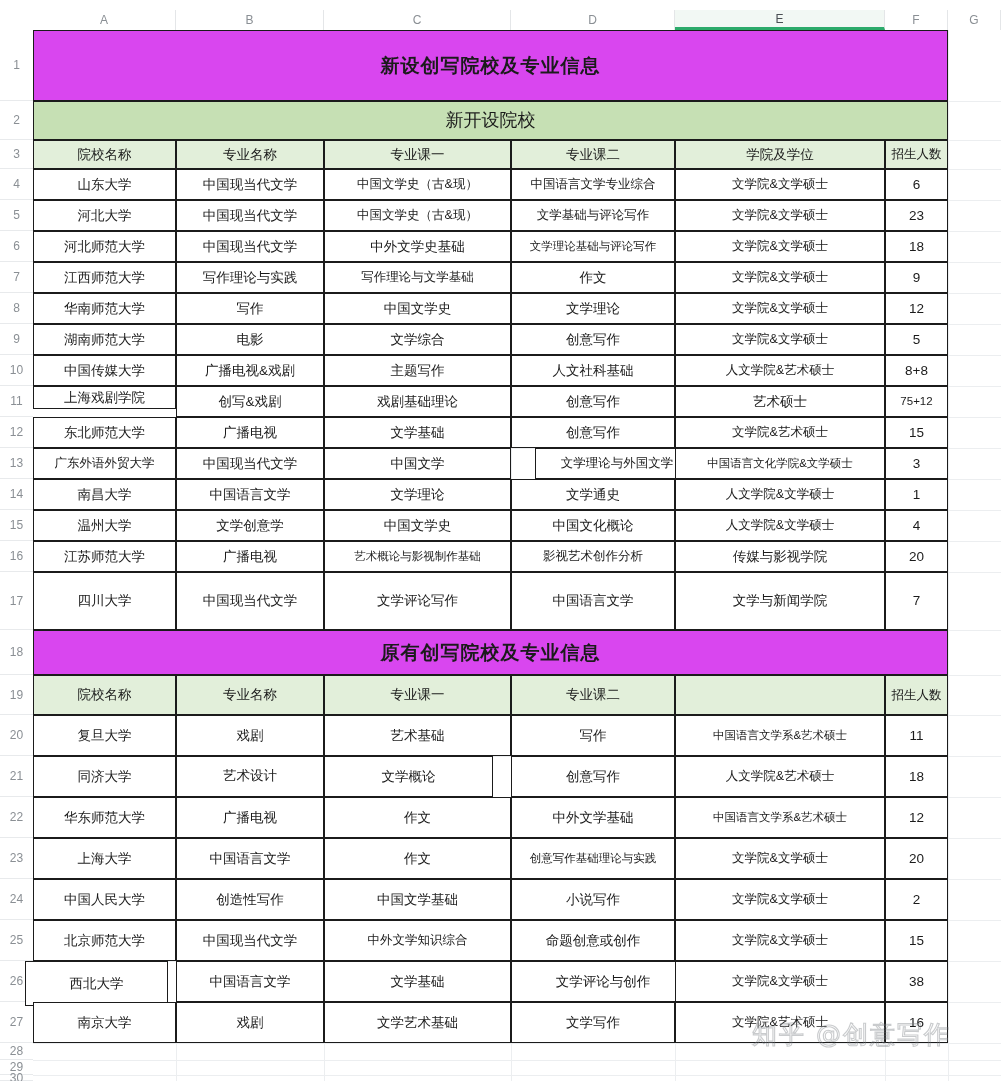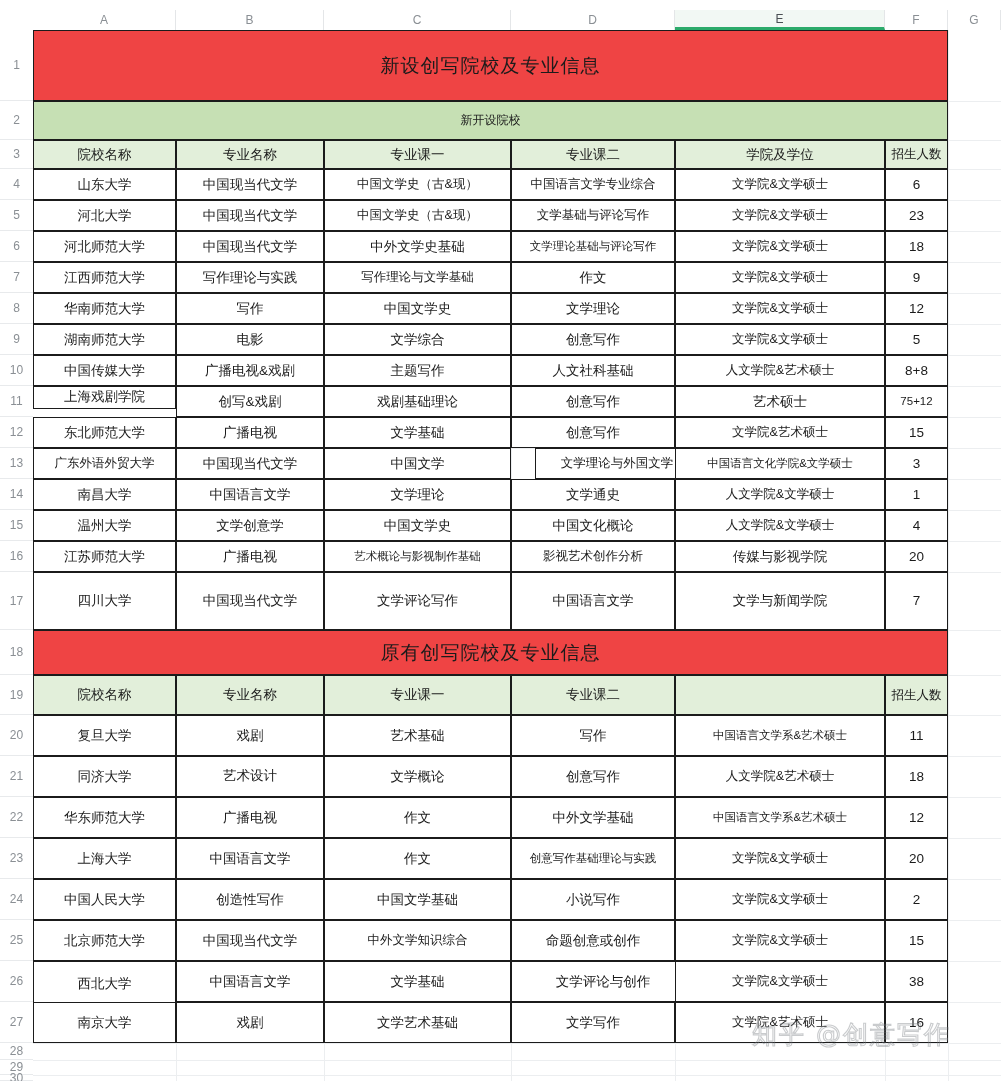--- a/index.html
+++ b/index.html
@@ -64,27 +64,28 @@
     font-size:13.5px;
     color:#1b1b1b;
     background:#ffffff;
     border:1px solid #1b1b1b;
     text-align:center;
     line-height:1.15;
     white-space:nowrap;
     overflow:hidden;
   }
   .cell.title{
-    background:#ef4444;
+    background:#d946ef;
     font-size:19px;
     letter-spacing:1px;
+    font-weight:bold;
   }
   .cell.subtitle{
     background:#c6e0b4;
-    font-size:12px;
+    font-size:18px;
     text-align:right;
   }
   .cell.header{
     background:#e2efda;
     font-size:13.5px;
   }
   .cell.small{font-size:12.5px;}
   .cell.xsmall{font-size:11.5px;}
 
   
@@ -231,21 +232,21 @@
     <div class="cell " style="left: 324px; width: 187px; top: 324px; height: 31px;">文学综合</div>
     <div class="cell " style="left: 511px; width: 164px; top: 324px; height: 31px;">创意写作</div>
     <div class="cell small" style="left: 675px; width: 210px; top: 324px; height: 31px;">文学院&amp;文学硕士</div>
     <div class="cell " style="left: 885px; width: 63px; top: 324px; height: 31px;">5</div>
     <div class="cell " style="left: 33px; width: 143px; top: 355px; height: 31px;">中国传媒大学</div>
     <div class="cell " style="left: 176px; width: 148px; top: 355px; height: 31px;">广播电视&amp;戏剧</div>
     <div class="cell " style="left: 324px; width: 187px; top: 355px; height: 31px;">主题写作</div>
     <div class="cell " style="left: 511px; width: 164px; top: 355px; height: 31px;">人文社科基础</div>
     <div class="cell small" style="left: 675px; width: 210px; top: 355px; height: 31px;">人文学院&amp;艺术硕士</div>
     <div class="cell " style="left: 885px; width: 63px; top: 355px; height: 31px;">8+8</div>
-    <div class="cell " style="left: 33px; width: 143px; top: 386px; height: 23px; font-family: Liberation Mono, monospace;">上海戏剧学院</div>
+    <div class="cell " style="left: 33px; width: 143px; top: 386px; height: 23px;">上海戏剧学院</div>
     <div class="cell " style="left: 176px; width: 148px; top: 386px; height: 31px;">创写&amp;戏剧</div>
     <div class="cell " style="left: 324px; width: 187px; top: 386px; height: 31px;">戏剧基础理论</div>
     <div class="cell " style="left: 511px; width: 164px; top: 386px; height: 31px;">创意写作</div>
     <div class="cell " style="left: 675px; width: 210px; top: 386px; height: 31px;">艺术硕士</div>
     <div class="cell xsmall" style="left: 885px; width: 63px; top: 386px; height: 31px;">75+12</div>
     <div class="cell " style="left: 33px; width: 143px; top: 417px; height: 31px;">东北师范大学</div>
     <div class="cell " style="left: 176px; width: 148px; top: 417px; height: 31px;">广播电视</div>
     <div class="cell " style="left: 324px; width: 187px; top: 417px; height: 31px;">文学基础</div>
     <div class="cell " style="left: 511px; width: 164px; top: 417px; height: 31px;">创意写作</div>
     <div class="cell small" style="left: 675px; width: 210px; top: 417px; height: 31px;">文学院&amp;艺术硕士</div>
@@ -288,21 +289,21 @@
     <div class="cell header" style="left: 675px; width: 210px; top: 675px; height: 40px;"></div>
     <div class="cell header small" style="left: 885px; width: 63px; top: 675px; height: 40px;">招生人数</div>
     <div class="cell " style="left: 33px; width: 143px; top: 715px; height: 41px;">复旦大学</div>
     <div class="cell " style="left: 176px; width: 148px; top: 715px; height: 41px;">戏剧</div>
     <div class="cell " style="left: 324px; width: 187px; top: 715px; height: 41px;">艺术基础</div>
     <div class="cell " style="left: 511px; width: 164px; top: 715px; height: 41px;">写作</div>
     <div class="cell xsmall" style="left: 675px; width: 210px; top: 715px; height: 41px;">中国语言文学系&amp;艺术硕士</div>
     <div class="cell " style="left: 885px; width: 63px; top: 715px; height: 41px;">11</div>
     <div class="cell " style="left: 33px; width: 143px; top: 756px; height: 41px;">同济大学</div>
     <div class="cell " style="left: 176px; width: 148px; top: 756px; height: 41px; font-family: Liberation Mono, monospace;">艺术设计</div>
-    <div class="cell " style="left: 324px; width: 187px; top: 756px; height: 41px;">文学概论</div>
+    <div class="cell " style="left: 324px; width: 169px; top: 756px; height: 41px;">文学概论</div>
     <div class="cell " style="left: 511px; width: 164px; top: 756px; height: 41px;">创意写作</div>
     <div class="cell small" style="left: 675px; width: 210px; top: 756px; height: 41px;">人文学院&amp;艺术硕士</div>
     <div class="cell " style="left: 885px; width: 63px; top: 756px; height: 41px;">18</div>
     <div class="cell " style="left: 33px; width: 143px; top: 797px; height: 41px;">华东师范大学</div>
     <div class="cell " style="left: 176px; width: 148px; top: 797px; height: 41px;">广播电视</div>
     <div class="cell " style="left: 324px; width: 187px; top: 797px; height: 41px;">作文</div>
     <div class="cell " style="left: 511px; width: 164px; top: 797px; height: 41px;">中外文学基础</div>
     <div class="cell xsmall" style="left: 675px; width: 210px; top: 797px; height: 41px;">中国语言文学系&amp;艺术硕士</div>
     <div class="cell " style="left: 885px; width: 63px; top: 797px; height: 41px;">12</div>
     <div class="cell " style="left: 33px; width: 143px; top: 838px; height: 41px;">上海大学</div>
@@ -316,21 +317,21 @@
     <div class="cell " style="left: 324px; width: 187px; top: 879px; height: 41px;">中国文学基础</div>
     <div class="cell " style="left: 511px; width: 164px; top: 879px; height: 41px;">小说写作</div>
     <div class="cell small" style="left: 675px; width: 210px; top: 879px; height: 41px;">文学院&amp;文学硕士</div>
     <div class="cell " style="left: 885px; width: 63px; top: 879px; height: 41px;">2</div>
     <div class="cell " style="left: 33px; width: 143px; top: 920px; height: 41px;">北京师范大学</div>
     <div class="cell " style="left: 176px; width: 148px; top: 920px; height: 41px;">中国现当代文学</div>
     <div class="cell small" style="left: 324px; width: 187px; top: 920px; height: 41px;">中外文学知识综合</div>
     <div class="cell " style="left: 511px; width: 164px; top: 920px; height: 41px;">命题创意或创作</div>
     <div class="cell small" style="left: 675px; width: 210px; top: 920px; height: 41px;">文学院&amp;文学硕士</div>
     <div class="cell " style="left: 885px; width: 63px; top: 920px; height: 41px;">15</div>
-    <div class="cell " style="left: 33px; width: 143px; top: 961px; height: 45px; text-align: right;">西北大学</div>
+    <div class="cell " style="left: 25px; width: 143px; top: 961px; height: 45px; text-align: right;">西北大学</div>
     <div class="cell " style="left: 176px; width: 148px; top: 961px; height: 41px;">中国语言文学</div>
     <div class="cell " style="left: 324px; width: 187px; top: 961px; height: 41px;">文学基础</div>
     <div class="cell " style="left: 511px; width: 184px; top: 961px; height: 41px;">文学评论与创作</div>
     <div class="cell small" style="left: 675px; width: 210px; top: 961px; height: 41px;">文学院&amp;文学硕士</div>
     <div class="cell " style="left: 885px; width: 63px; top: 961px; height: 41px;">38</div>
     <div class="cell " style="left: 33px; width: 143px; top: 1002px; height: 41px;">南京大学</div>
     <div class="cell " style="left: 176px; width: 148px; top: 1002px; height: 41px;">戏剧</div>
     <div class="cell " style="left: 324px; width: 187px; top: 1002px; height: 41px;">文学艺术基础</div>
     <div class="cell " style="left: 511px; width: 164px; top: 1002px; height: 41px;">文学写作</div>
     <div class="cell small" style="left: 675px; width: 210px; top: 1002px; height: 41px;">文学院&amp;艺术硕士</div>

